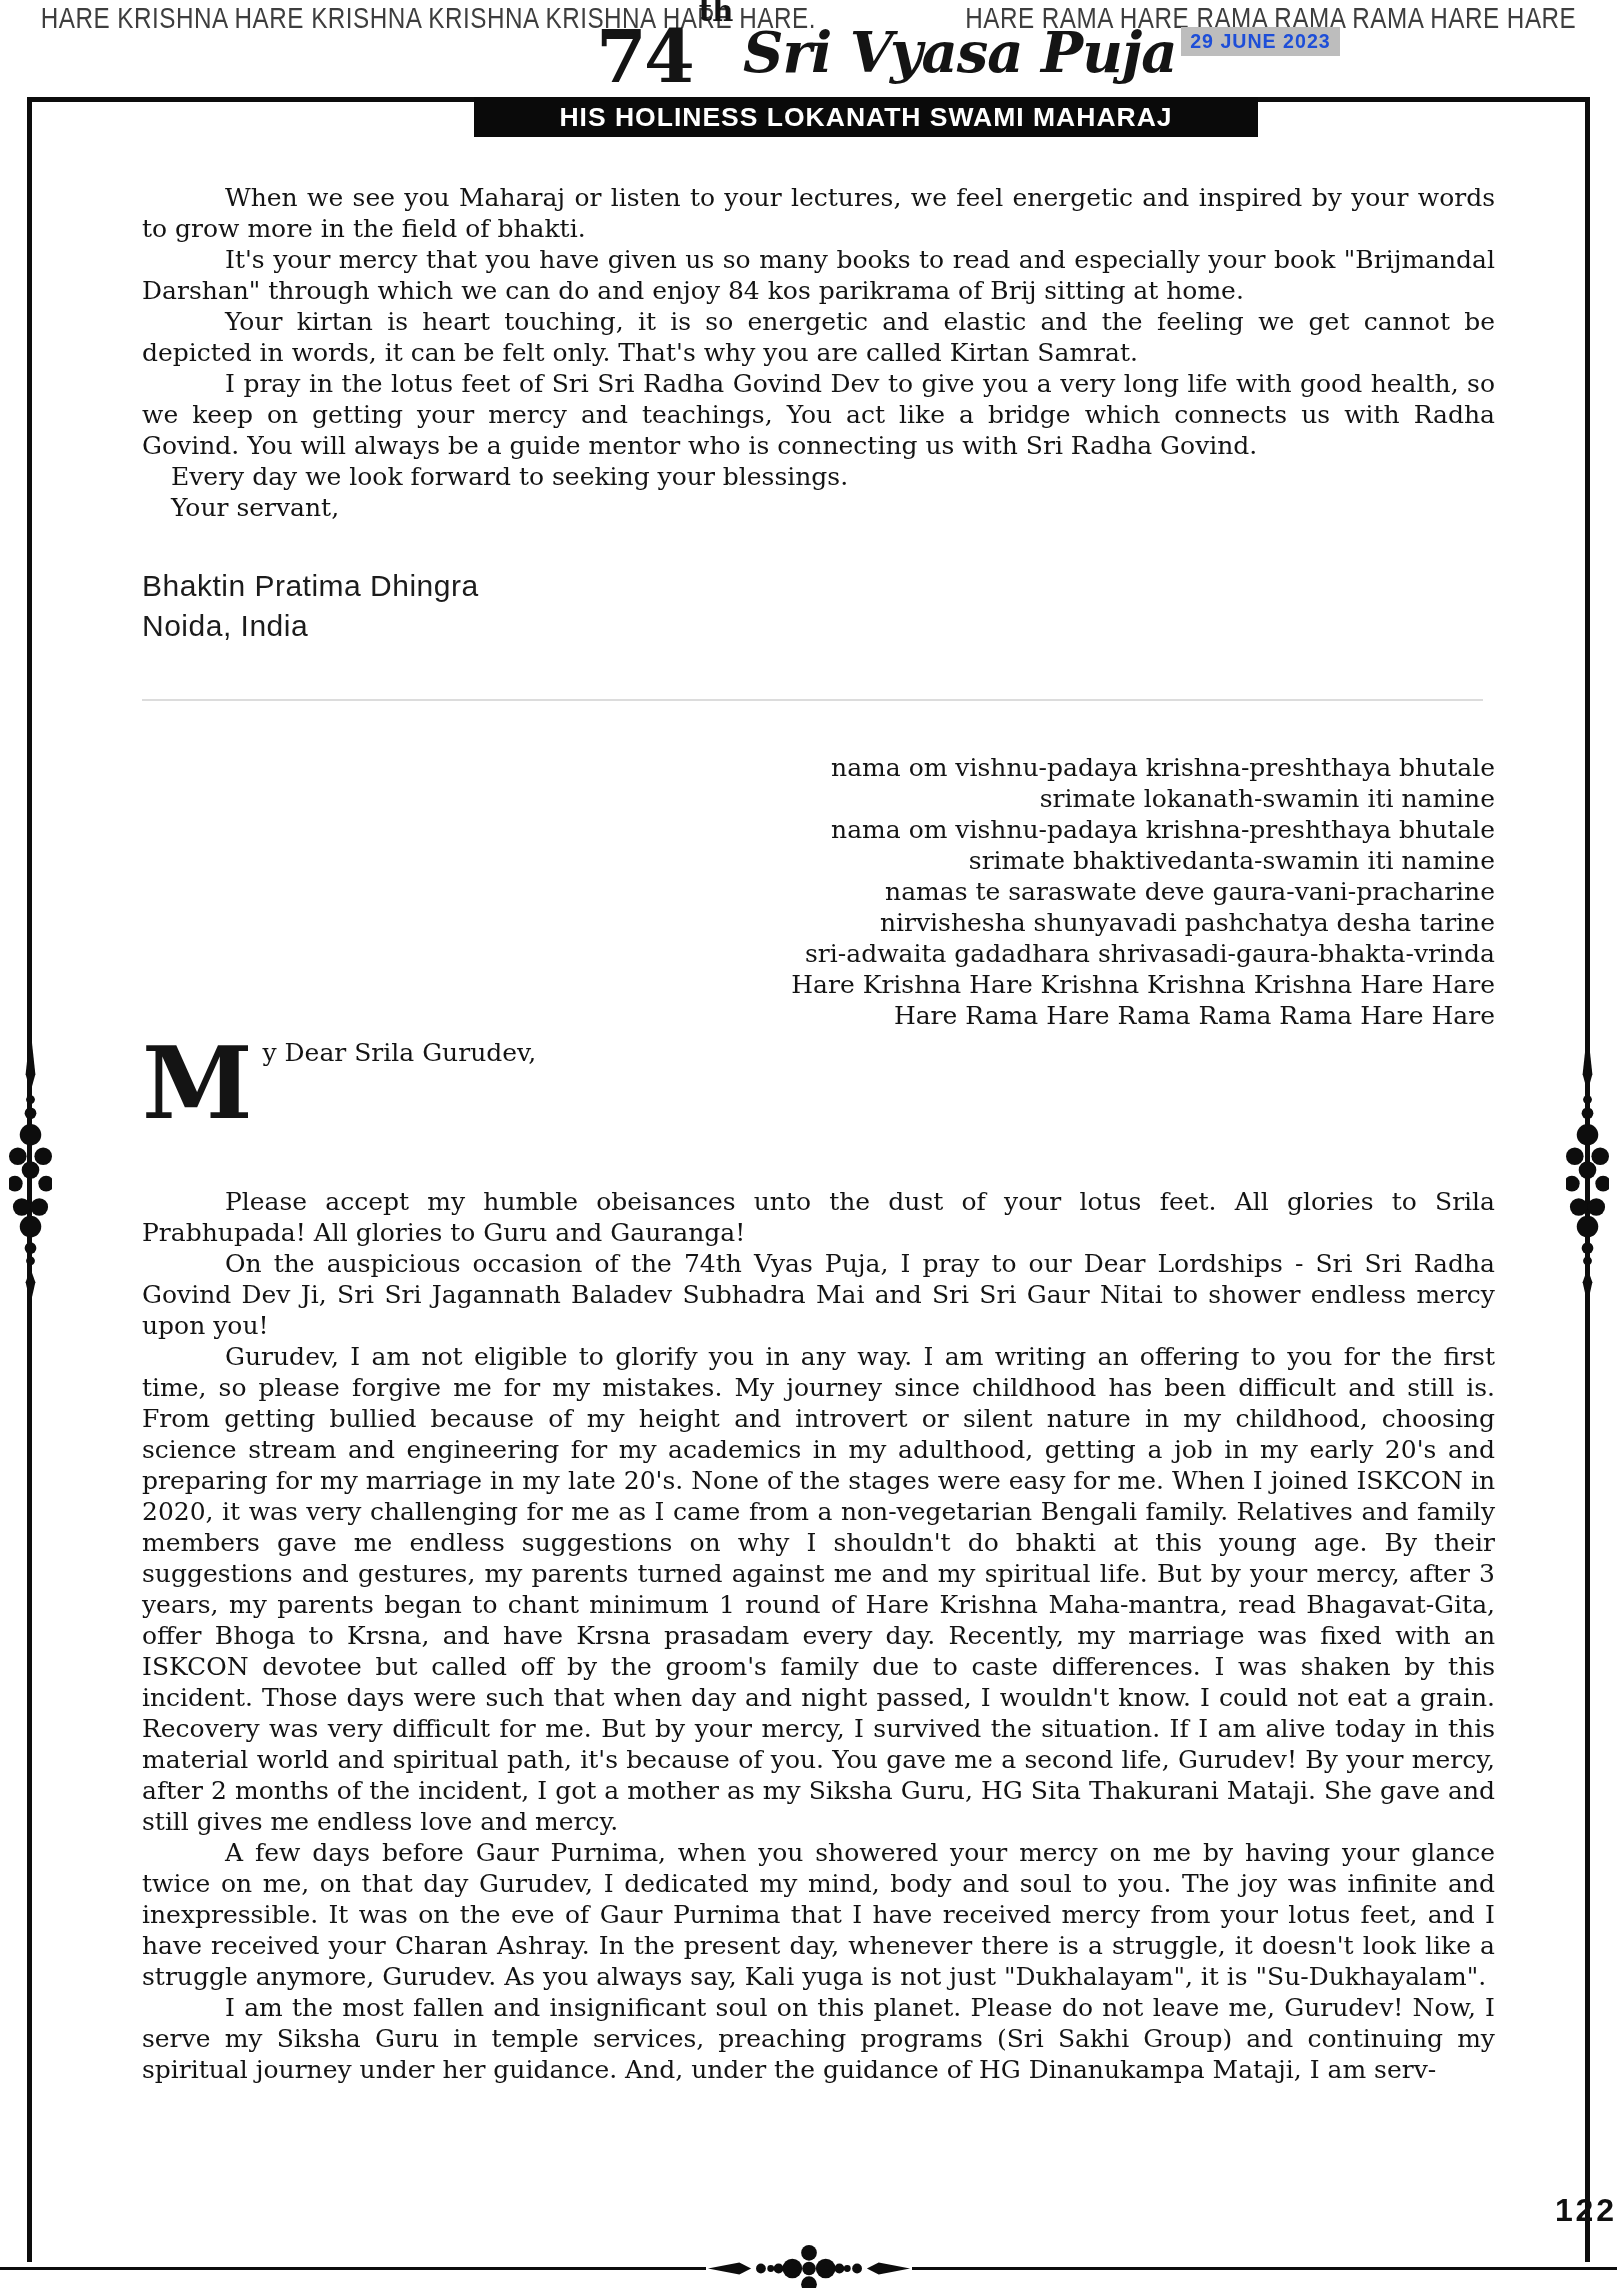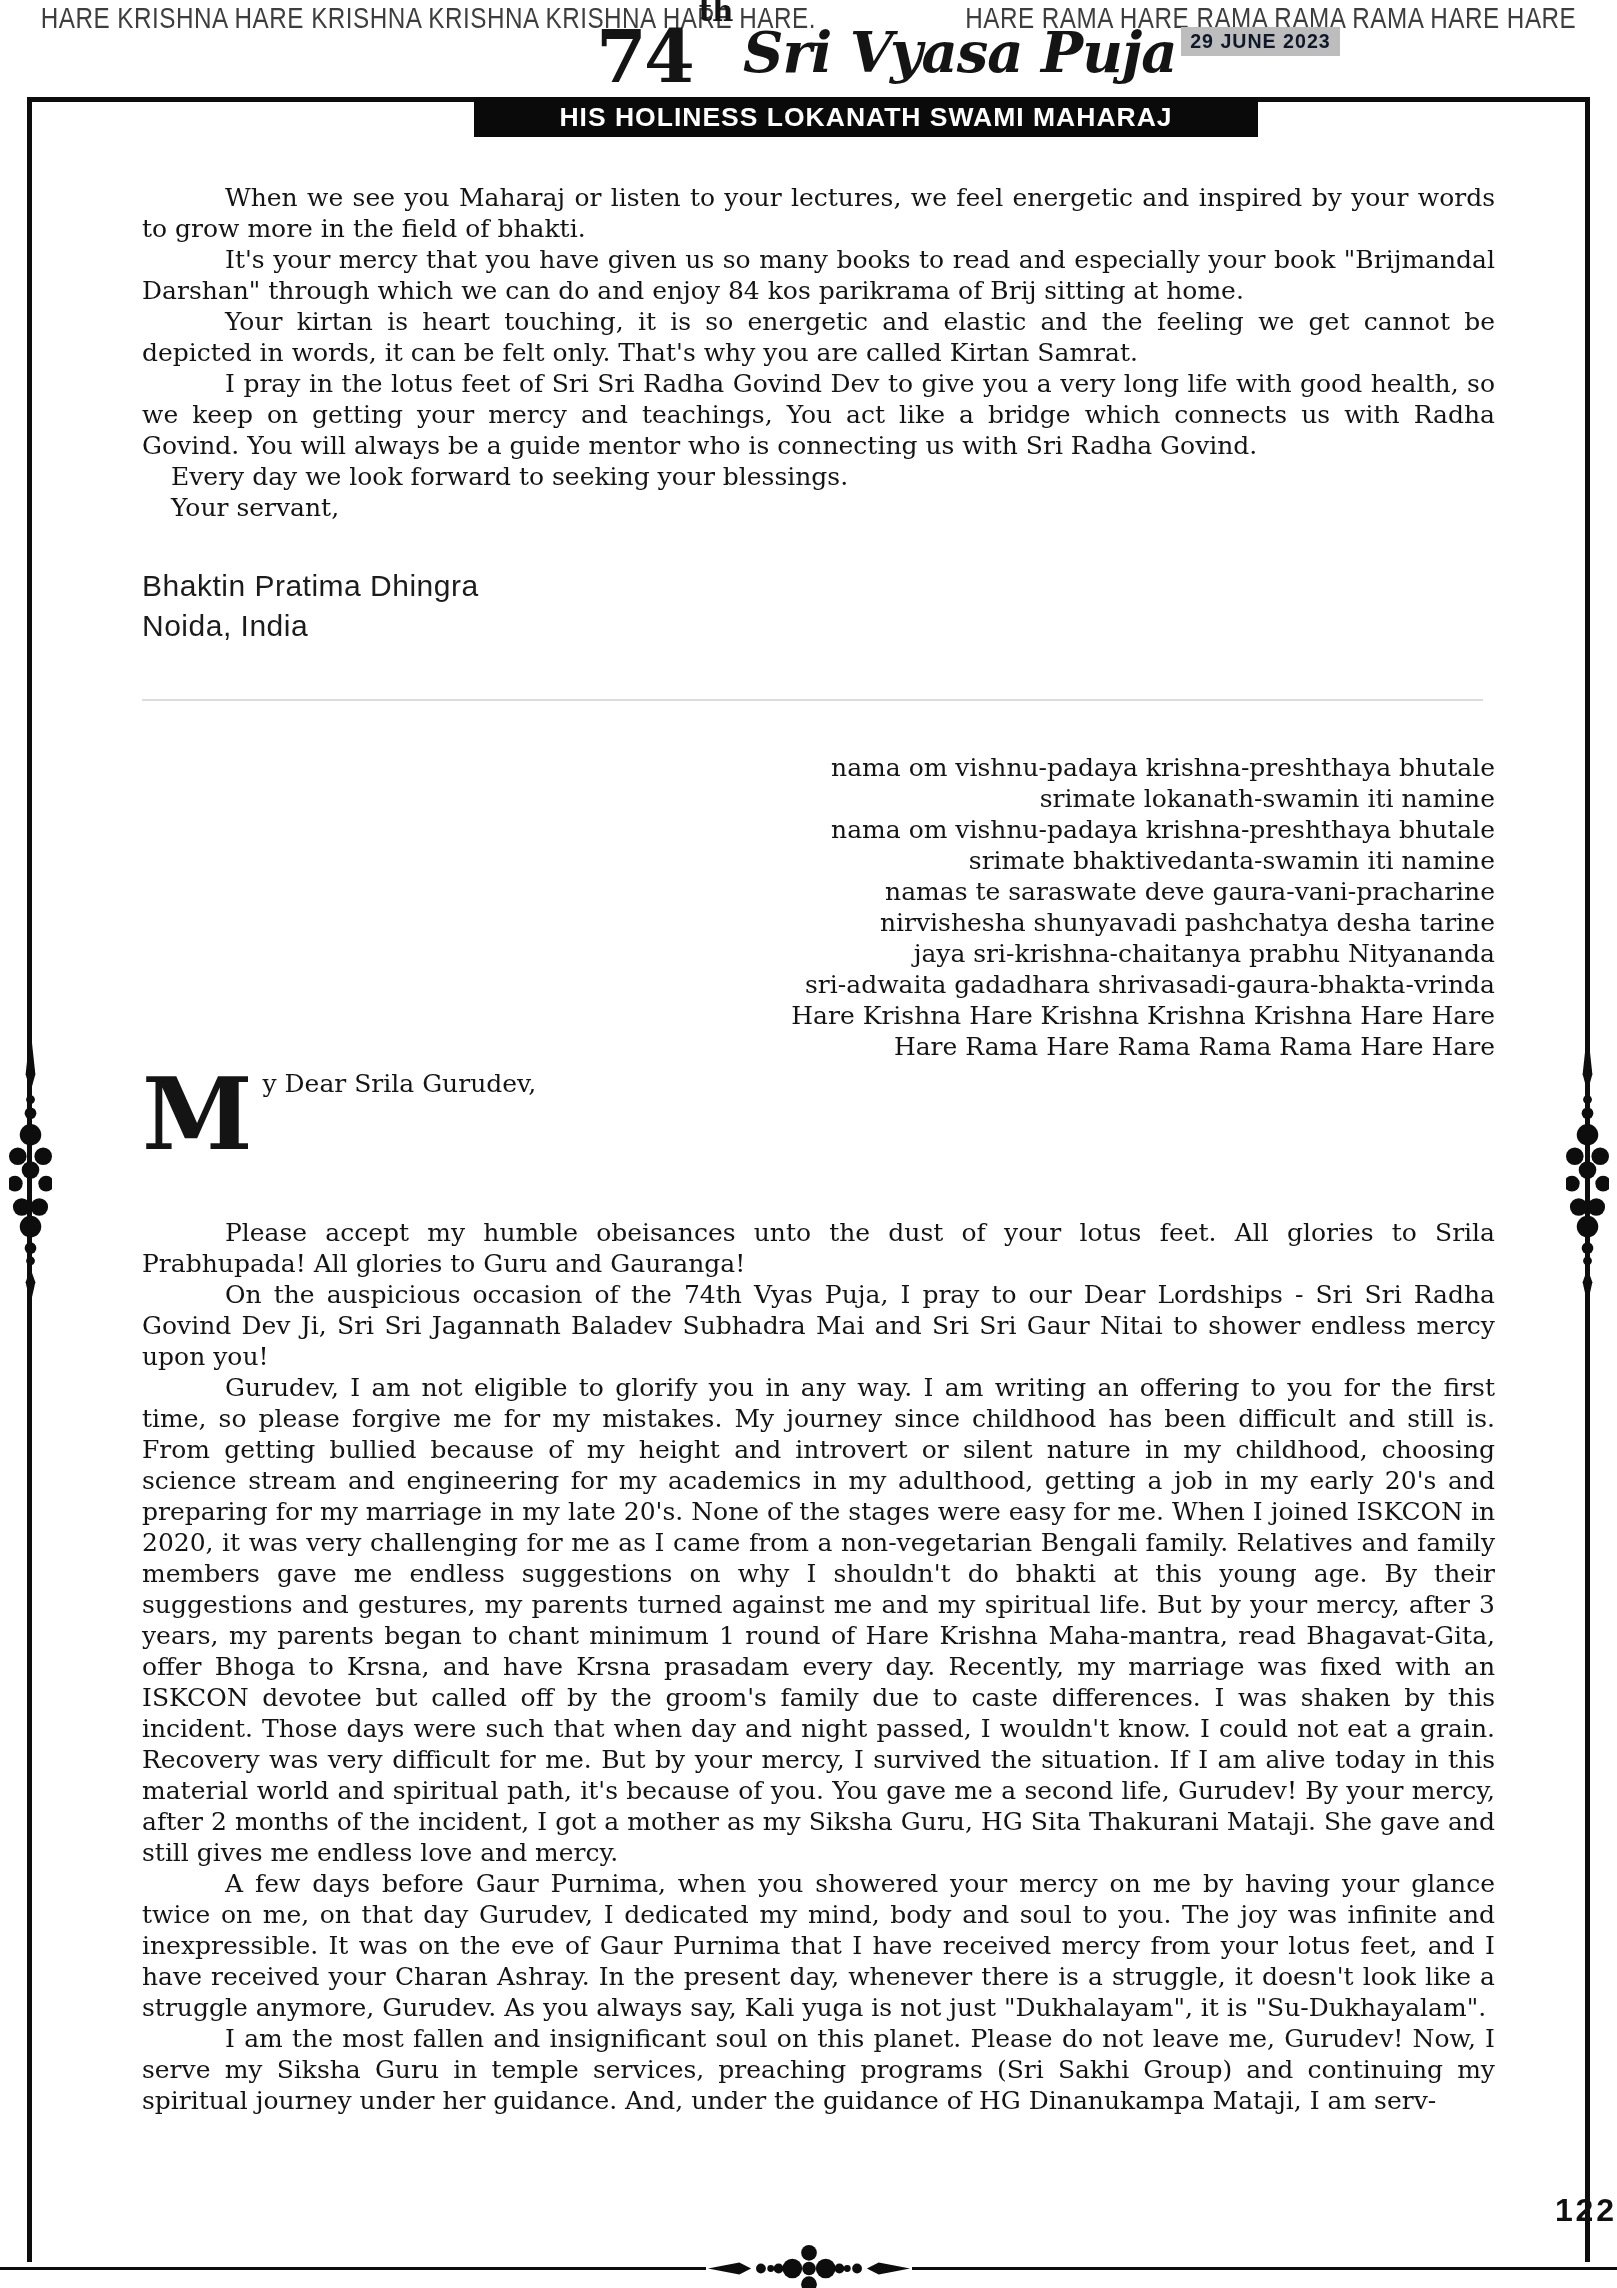--- a/index.html
+++ b/index.html
@@ -12,21 +12,21 @@
                 font-family:"Liberation Sans", sans-serif; font-size:24.5px; color:#3e3e3e;
                 transform:scale(0.99,1.18); transform-origin:top center; letter-spacing:0.5px; }
 
   
   .title-block { position:absolute; top:27.4px; left:596px; height:71px; display:flex;
                  align-items:flex-start; font-family:"DejaVu Serif", serif; }
   .title-num  { font-size:73px; font-weight:bold; line-height:.82; letter-spacing:-2.9px; }
   .title-sup  { font-size:29px; font-weight:bold; position:relative; top:-33px; margin-left:7px; }
   .title-name { font-size:56px; font-weight:bold; font-style:italic; line-height:.9;
                 margin-left:9.8px; letter-spacing:-1px; }
-  .date-badge { background:#bdbdbd; color:#0f172a; font-family:"Liberation Sans", sans-serif;
+  .date-badge { background:#bdbdbd; color:#1d4ed8; font-family:"Liberation Sans", sans-serif;
                 font-weight:bold; font-size:19.6px; padding:2.9px 8.8px; margin-left:4.9px;
                 margin-bottom:1px; letter-spacing:1px; white-space:nowrap; }
 
   
   .frame-top   { position:absolute; left:27.4px;   top:97px; width:1562px; height:4.9px; background:#0d0d0d; }
   .frame-left  { position:absolute; left:27.4px;   top:97px; width:4.9px; height:2165px; background:#0d0d0d; }
   .frame-right { position:absolute; left:1585px; top:97px; width:4.9px; height:2165px; background:#0d0d0d; }
   .banner { position:absolute; left:474px; top:97px; width:784px; height:40px; background:#0a0a0a;
             color:#ffffff; display:flex; align-items:center; justify-content:center;
             font-family:"Liberation Sans", sans-serif; font-weight:bold; font-size:26.5px;
@@ -136,21 +136,20 @@
 
   <hr class="divider">
 
   <div>
       <div class="verse-line">nama om vishnu-padaya krishna-preshthaya bhutale</div>
       <div class="verse-line">srimate lokanath-swamin iti namine</div>
       <div class="verse-line">nama om vishnu-padaya krishna-preshthaya bhutale</div>
       <div class="verse-line">srimate bhaktivedanta-swamin iti namine</div>
       <div class="verse-line">namas te saraswate deve gaura-vani-pracharine</div>
       <div class="verse-line">nirvishesha shunyavadi pashchatya desha tarine</div>
-      <div class="verse-line">jaya sri-krishna-chaitanya prabhu Nityananda</div>
       <div class="verse-line">sri-adwaita gadadhara shrivasadi-gaura-bhakta-vrinda</div>
       <div class="verse-line">Hare Krishna Hare Krishna Krishna Krishna Hare Hare</div>
       <div class="verse-line">Hare Rama Hare Rama Rama Rama Hare Hare</div>
     </div>
 
   <div class="salutation">
     <span class="dropcap">M</span>
     <span>y Dear Srila Gurudev,</span>
   </div>
 

